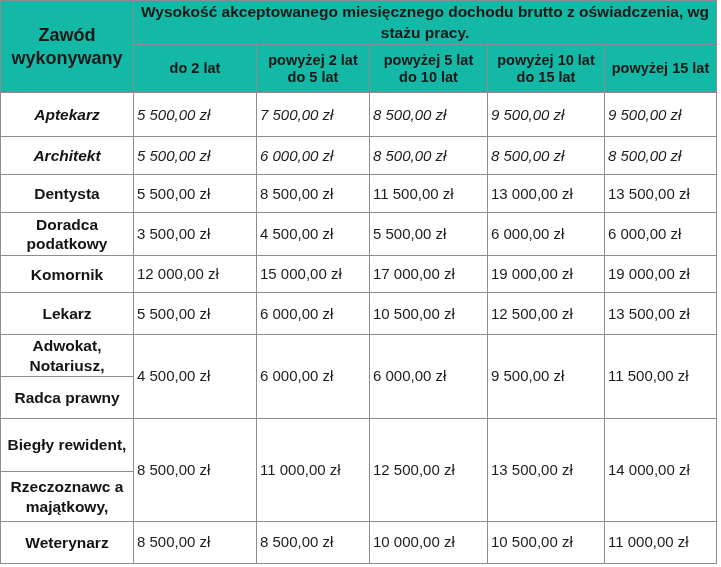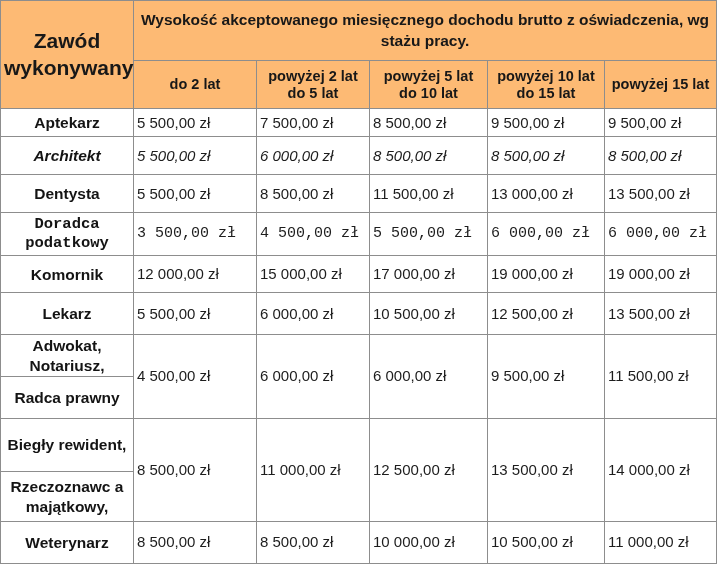--- a/index.html
+++ b/index.html
@@ -33,27 +33,27 @@
   }
   
   col.c1 { width: 133px; }
   col.c2 { width: 123px; }
   col.c3 { width: 113px; }
   col.c4 { width: 118px; }
   col.c5 { width: 117px; }
   col.c6 { width: 112px; }
 
   .hdr {
-    background: #fdba74;
+    background: #14b8a6;
     text-align: center;
     font-weight: bold;
     color: #181818;
   }
   .hdr-prof {
-    font-size: 21px;
+    font-size: 18px;
     line-height: 1.25;
   }
   .hdr-title {
     font-size: 15.5px;
     line-height: 1.3;
     padding: 4px 8px;
   }
   .hdr-sub {
     font-size: 14.5px;
     line-height: 1.18;
@@ -97,21 +97,21 @@
       </tr>
 
       <tr style="height:48px;">
         <td class="hdr hdr-sub">do 2 lat</td>
         <td class="hdr hdr-sub">powyżej 2 lat do 5 lat</td>
         <td class="hdr hdr-sub">powyżej 5 lat do 10 lat</td>
         <td class="hdr hdr-sub">powyżej 10 lat do 15 lat</td>
         <td class="hdr hdr-sub">powyżej 15 lat</td>
       </tr>
 
-      <tr style="height:28px;">
+      <tr style="height:44px;font-style:italic;">
         <td class="prof">Aptekarz</td>
         <td class="val">5 500,00 zł</td>
         <td class="val">7 500,00 zł</td>
         <td class="val">8 500,00 zł</td>
         <td class="val">9 500,00 zł</td>
         <td class="val">9 500,00 zł</td>
       </tr>
 
       <tr style="height:38px;font-style:italic;">
         <td class="prof">Architekt</td>
@@ -124,21 +124,21 @@
 
       <tr style="height:38px;">
         <td class="prof">Dentysta</td>
         <td class="val">5 500,00 zł</td>
         <td class="val">8 500,00 zł</td>
         <td class="val">11 500,00 zł</td>
         <td class="val">13 000,00 zł</td>
         <td class="val">13 500,00 zł</td>
       </tr>
 
-      <tr style="height:43px;font-family:Liberation Mono, monospace;">
+      <tr style="height:43px;">
         <td class="prof">Doradca podatkowy</td>
         <td class="val">3 500,00 zł</td>
         <td class="val">4 500,00 zł</td>
         <td class="val">5 500,00 zł</td>
         <td class="val">6 000,00 zł</td>
         <td class="val">6 000,00 zł</td>
       </tr>
 
       <tr style="height:37px;">
         <td class="prof">Komornik</td>

